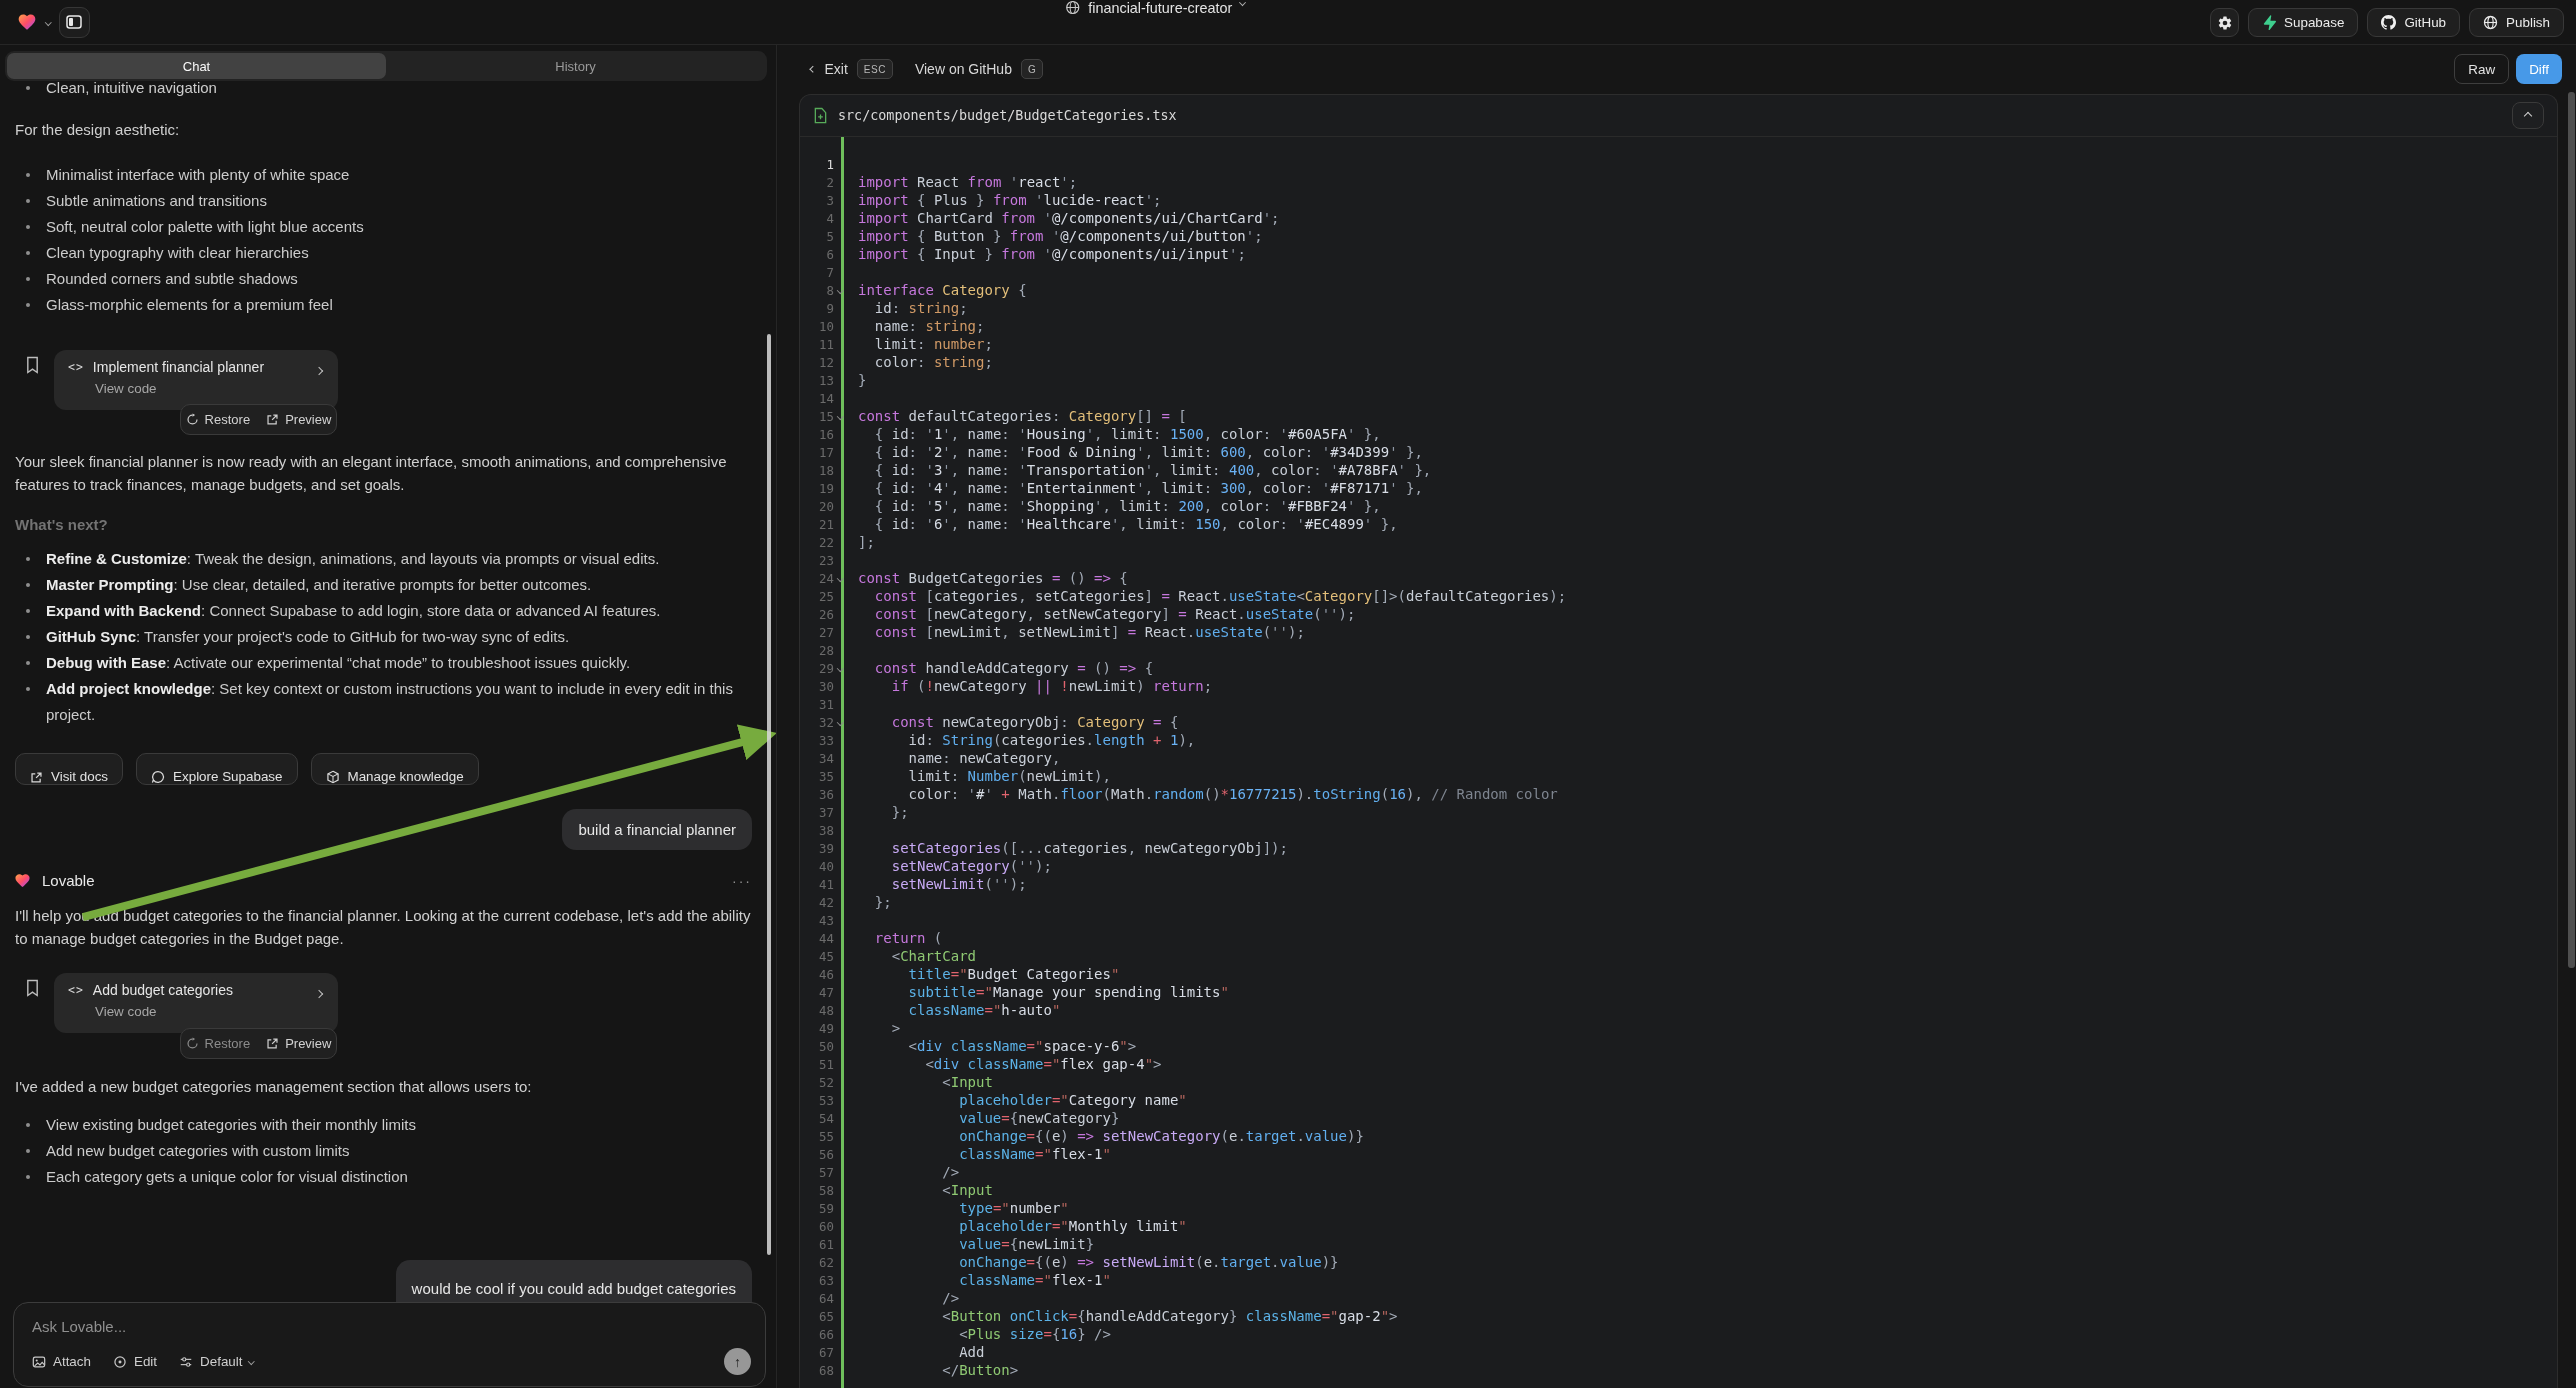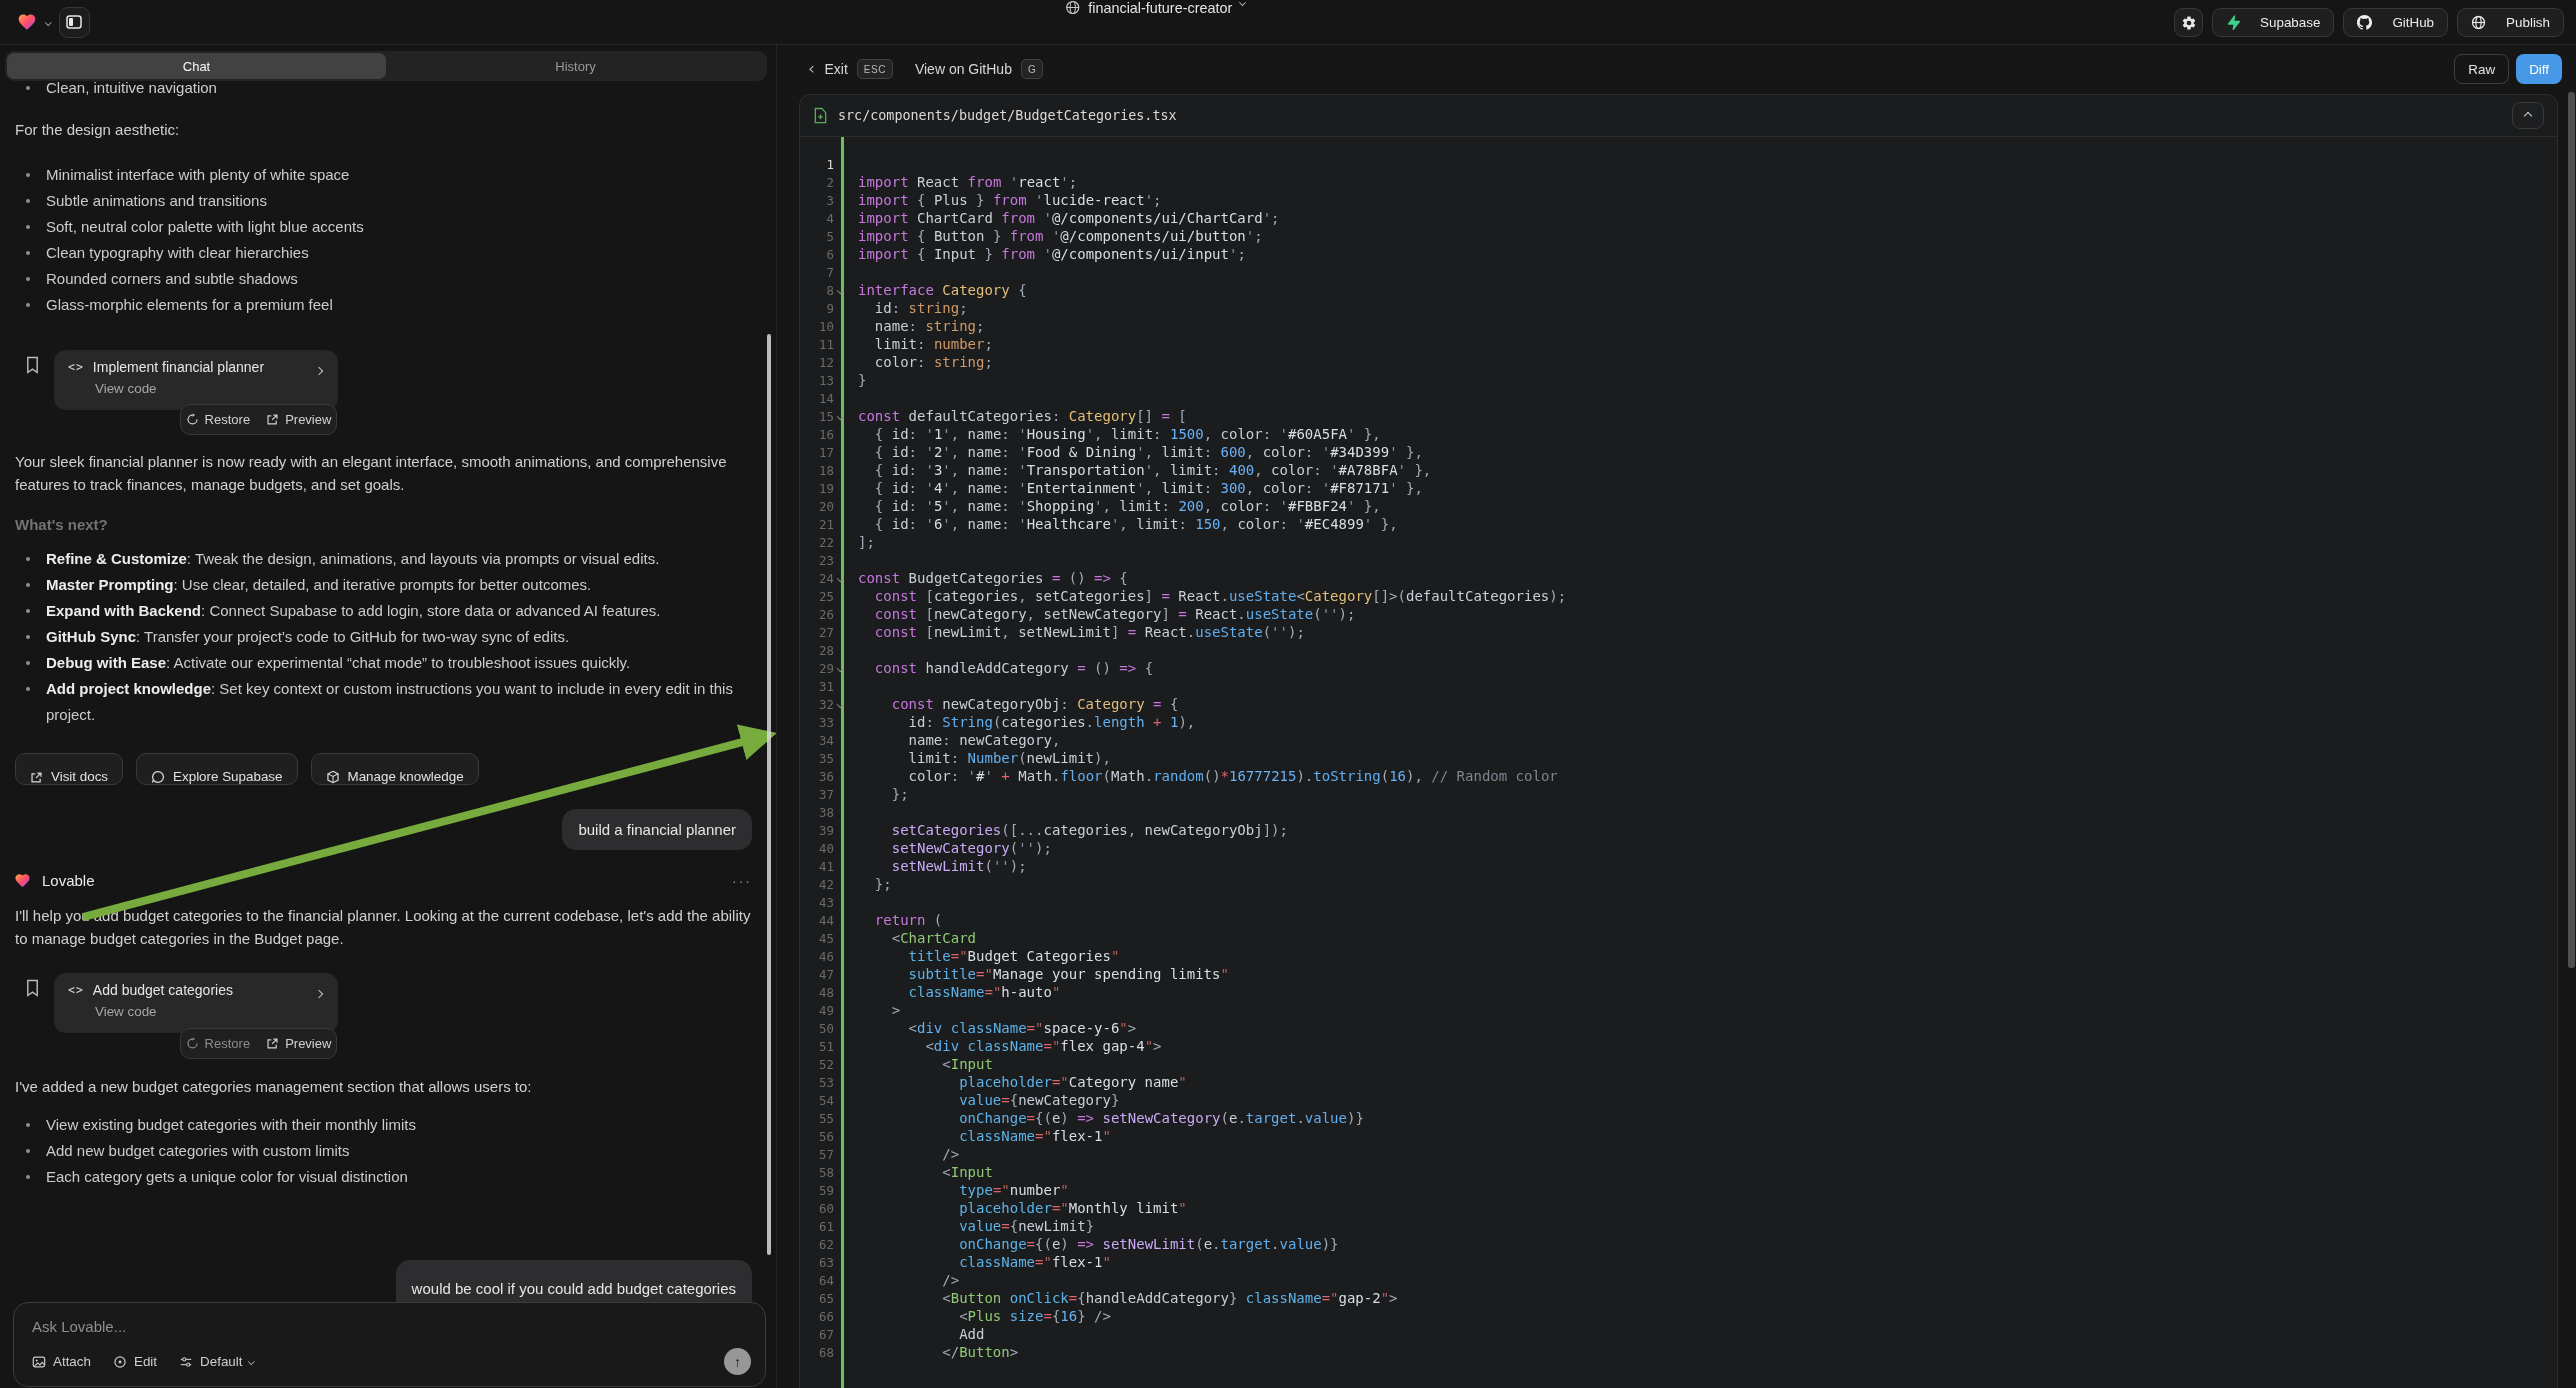--- a/index.html
+++ b/index.html
@@ -14,21 +14,21 @@
   .chv.up{transform:rotate(-135deg)}
   .chv.right{transform:rotate(-45deg)}
   .chv.left{transform:rotate(135deg)}
 
   
   .app-header{position:absolute;top:0;left:0;right:0;height:45px;background:#151515;border-bottom:1px solid #262626;z-index:6;display:flex;align-items:center}
   .hdr-left{display:flex;align-items:center;gap:8px;padding-left:16px}
   .icon-btn{width:31px;height:31px;border:1px solid #363636;border-radius:9px;background:#1d1d1d;display:flex;align-items:center;justify-content:center;color:#e5e5e5;cursor:pointer}
   .title-group{position:absolute;left:1155px;top:0;height:45px;transform:translateX(-50%);display:flex;gap:8px;color:#e4e4e4;font-size:14.4px;cursor:pointer}
   .hdr-right{position:absolute;right:12px;top:8px;display:flex;align-items:center;gap:9px}
-  .hdr-btn{height:29px;display:flex;align-items:center;gap:20px;padding:0 13px;background:#1f1f1f;border:1px solid #383838;border-radius:9px;font-size:13.4px;color:#ececec;cursor:pointer}
+  .hdr-btn{height:29px;display:flex;align-items:center;gap:8px;padding:0 13px;background:#1f1f1f;border:1px solid #383838;border-radius:9px;font-size:13.4px;color:#ececec;cursor:pointer}
   .gear-btn{width:29px;height:29px;padding:0;justify-content:center}
 
   
   .chat-panel{position:absolute;top:45px;left:0;width:777px;bottom:0;background:#151515;border-right:1px solid #262626;overflow:hidden}
   .tabbar{position:absolute;top:6px;left:5px;width:762px;height:30px;background:#232323;border-radius:9px;display:flex;padding:2px;z-index:3}
   .tab{flex:1;display:flex;align-items:center;justify-content:center;font-size:13px;color:#9a9a9a;border-radius:7px;cursor:pointer}
   .tab.active{background:#424242;color:#fafafa}
 
   .blk{position:absolute;left:15px;font-size:15px;color:#cfcfcf}
   ul.bl{list-style:none}
@@ -400,20 +400,21 @@
           <div class="cl"><span class="ln">20</span><span class="fold"></span><span class="lc">  { <i class="ti">id</i>: <i class="tqs">'</i><i class="ts">5</i><i class="tqs">'</i>, <i class="ti">name</i>: <i class="tqs">'</i><i class="ts">Shopping</i><i class="tqs">'</i>, <i class="ti">limit</i>: <i class="tn">200</i>, <i class="ti">color</i>: <i class="tqs">'</i><i class="ts">#FBBF24</i><i class="tqs">'</i> },</span></div>
           <div class="cl"><span class="ln">21</span><span class="fold"></span><span class="lc">  { <i class="ti">id</i>: <i class="tqs">'</i><i class="ts">6</i><i class="tqs">'</i>, <i class="ti">name</i>: <i class="tqs">'</i><i class="ts">Healthcare</i><i class="tqs">'</i>, <i class="ti">limit</i>: <i class="tn">150</i>, <i class="ti">color</i>: <i class="tqs">'</i><i class="ts">#EC4899</i><i class="tqs">'</i> },</span></div>
           <div class="cl"><span class="ln">22</span><span class="fold"></span><span class="lc">];</span></div>
           <div class="cl"><span class="ln">23</span><span class="fold"></span><span class="lc"></span></div>
           <div class="cl"><span class="ln">24</span><span class="fold"><span class="chv sm down"></span></span><span class="lc"><i class="tk">const</i> <i class="ti">BudgetCategories</i> <i class="tk">=</i> () <i class="tk">=&gt;</i> {</span></div>
           <div class="cl"><span class="ln">25</span><span class="fold"></span><span class="lc">  <i class="tk">const</i> [<i class="ti">categories</i>, <i class="ti">setCategories</i>] <i class="tk">=</i> <i class="ti">React</i>.<i class="tf">useState</i>&lt;<i class="tT">Category</i>[]&gt;(<i class="ti">defaultCategories</i>);</span></div>
           <div class="cl"><span class="ln">26</span><span class="fold"></span><span class="lc">  <i class="tk">const</i> [<i class="ti">newCategory</i>, <i class="ti">setNewCategory</i>] <i class="tk">=</i> <i class="ti">React</i>.<i class="tf">useState</i>(<i class="tqs">'</i><i class="tqs">'</i>);</span></div>
           <div class="cl"><span class="ln">27</span><span class="fold"></span><span class="lc">  <i class="tk">const</i> [<i class="ti">newLimit</i>, <i class="ti">setNewLimit</i>] <i class="tk">=</i> <i class="ti">React</i>.<i class="tf">useState</i>(<i class="tqs">'</i><i class="tqs">'</i>);</span></div>
           <div class="cl"><span class="ln">28</span><span class="fold"></span><span class="lc"></span></div>
           <div class="cl"><span class="ln">29</span><span class="fold"><span class="chv sm down"></span></span><span class="lc">  <i class="tk">const</i> <i class="ti">handleAddCategory</i> <i class="tk">=</i> () <i class="tk">=&gt;</i> {</span></div>
+          <div class="cl"><span class="ln">30</span><span class="fold"></span><span class="lc">    <i class="tk">if</i> (<i class="to">!</i><i class="ti">newCategory</i> <i class="tk">||</i> <i class="to">!</i><i class="ti">newLimit</i>) <i class="tk">return</i>;</span></div>
           <div class="cl"><span class="ln">31</span><span class="fold"></span><span class="lc"></span></div>
           <div class="cl"><span class="ln">32</span><span class="fold"><span class="chv sm down"></span></span><span class="lc">    <i class="tk">const</i> <i class="ti">newCategoryObj</i>: <i class="tT">Category</i> <i class="tk">=</i> {</span></div>
           <div class="cl"><span class="ln">33</span><span class="fold"></span><span class="lc">      <i class="ti">id</i>: <i class="tf">String</i>(<i class="ti">categories</i>.<i class="tf">length</i> <i class="to">+</i> <i class="tn">1</i>),</span></div>
           <div class="cl"><span class="ln">34</span><span class="fold"></span><span class="lc">      <i class="ti">name</i>: <i class="ti">newCategory</i>,</span></div>
           <div class="cl"><span class="ln">35</span><span class="fold"></span><span class="lc">      <i class="ti">limit</i>: <i class="tf">Number</i>(<i class="ti">newLimit</i>),</span></div>
           <div class="cl"><span class="ln">36</span><span class="fold"></span><span class="lc">      <i class="ti">color</i>: <i class="tqs">'</i><i class="ts">#</i><i class="tqs">'</i> <i class="to">+</i> <i class="ti">Math</i>.<i class="tf">floor</i>(<i class="ti">Math</i>.<i class="tf">random</i>()<i class="to">*</i><i class="tn">16777215</i>).<i class="tf">toString</i>(<i class="tn">16</i>), <i class="tc">// Random color</i></span></div>
           <div class="cl"><span class="ln">37</span><span class="fold"></span><span class="lc">    };</span></div>
           <div class="cl"><span class="ln">38</span><span class="fold"></span><span class="lc"></span></div>
           <div class="cl"><span class="ln">39</span><span class="fold"></span><span class="lc">    <i class="tc2">setCategories</i>([...<i class="ti">categories</i>, <i class="ti">newCategoryObj</i>]);</span></div>
           <div class="cl"><span class="ln">40</span><span class="fold"></span><span class="lc">    <i class="tc2">setNewCategory</i>(<i class="tqs">'</i><i class="tqs">'</i>);</span></div>

